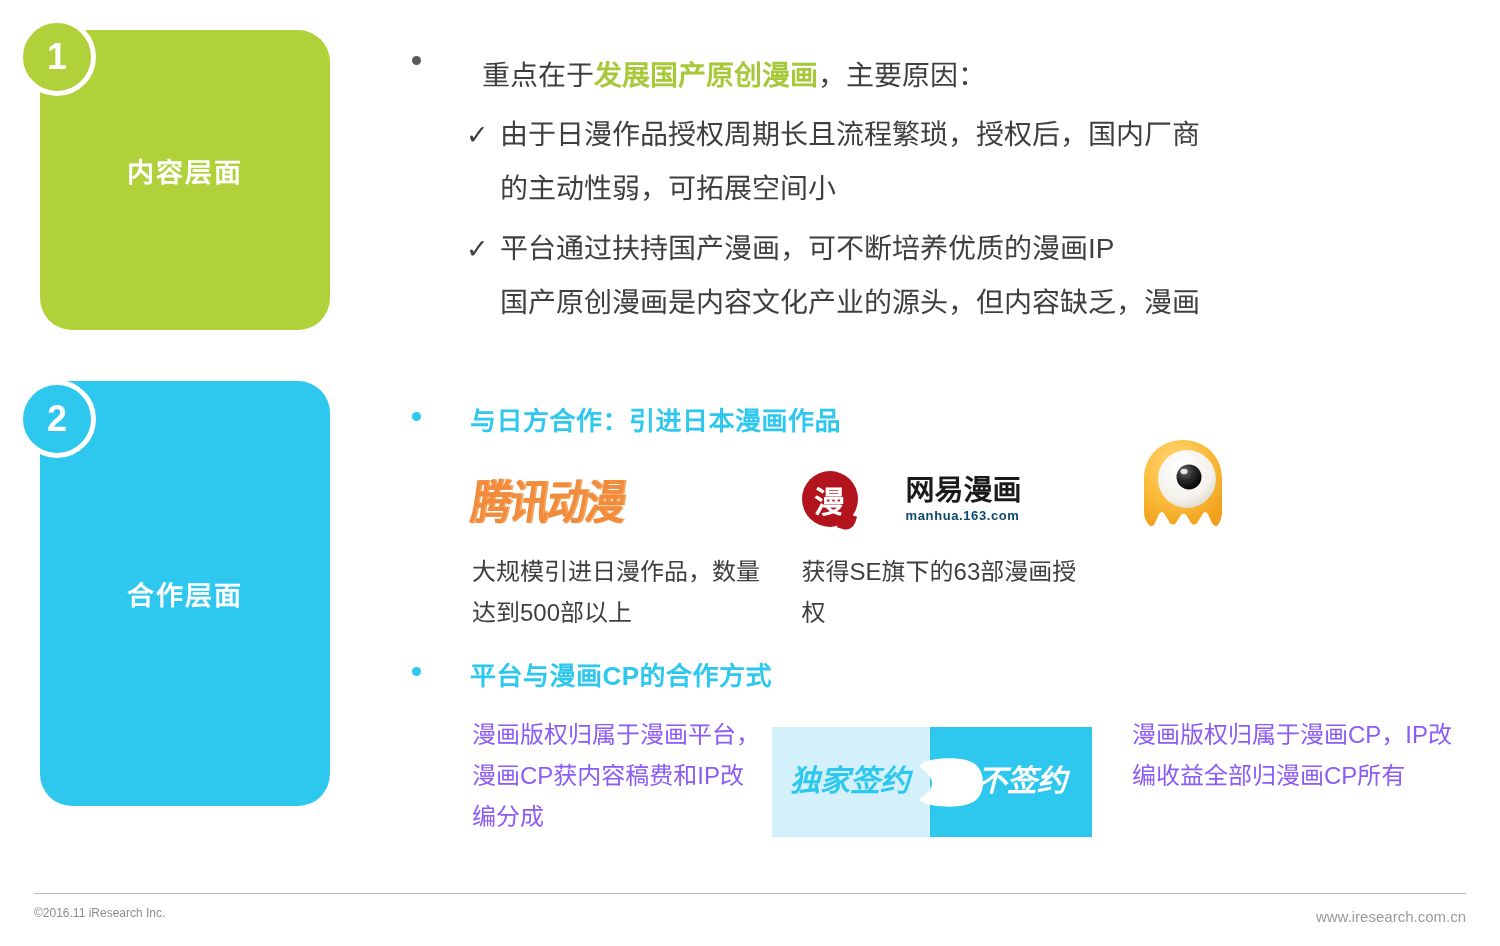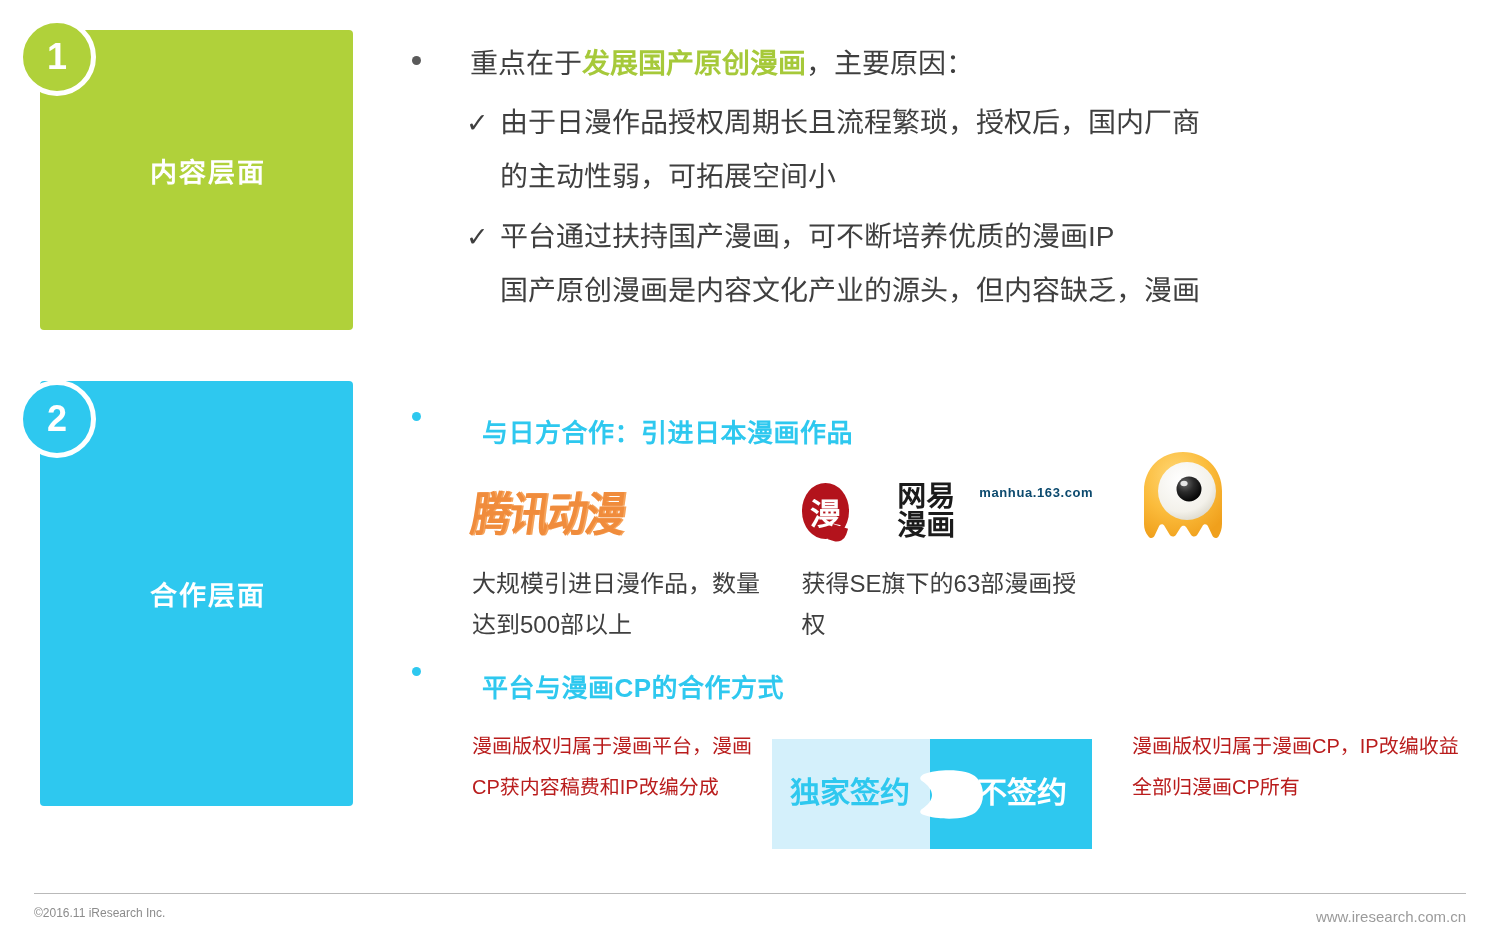--- a/index.html
+++ b/index.html
@@ -11,22 +11,22 @@
     color:#4a4a4a;
     position:relative;
     overflow:hidden;
     -webkit-font-smoothing:antialiased;
   }
   .slide{position:relative;width:1500px;height:946px;}
 
   
   .card{
     position:absolute;
-    border-radius:4px;
-    display:flex;align-items:center;justify-content:center;padding-left:23px;
+    border-radius:32px;
+    display:flex;align-items:center;justify-content:center;
   }
   .card-label{
     color:#ffffff;font-weight:bold;font-size:27px;letter-spacing:2px;
   }
   #card-content{left:40px;top:30px;width:290px;height:300px;background:#b0d13a;}
   #card-content .card-label{transform:translateY(-10px);}
   #card-coop{left:40px;top:381px;width:290px;height:425px;background:#2ec8ef;}
 
   .badge{
     position:absolute;
@@ -45,40 +45,40 @@
 
   .bullet-row{position:relative;}
   .dot{
     position:absolute;left:12px;top:12px;
     width:9px;height:9px;border-radius:50%;
   }
   .dot.gray{background:#5a5a5a;}
   .dot.cyan{background:#2ec8ef;}
 
   .lead-line{
-    margin:0;padding:0 0 0 70px;
+    margin:12px;padding:0 0 0 70px;
     font-size:28px;line-height:40px;color:#3f3f3f;
   }
   .hl-green{color:#a6c93a;font-weight:bold;}
 
   .check-item{
     position:relative;
     padding:0 0 0 100px;
     font-size:28px;line-height:54px;color:#3f3f3f;
     max-width:960px;
   }
   .check{
     position:absolute;left:66px;top:0;
     font-size:27px;color:#3f3f3f;line-height:54px;
   }
   .check-item .txt{display:block;}
   .check-item .txt.indent{text-indent:0;}
 
   .sec-head{
-    margin:12px;padding:0 0 0 70px;
+    margin:0;padding:0 0 0 70px;
     font-size:26px;font-weight:bold;color:#2ec8ef;letter-spacing:.5px;
   }
 
   
   .cols{position:relative;display:flex;padding-left:72px;}
   .col{width:300px;margin-right:38px;}
   .col.wide{width:330px;}
   .logo-box{height:80px;display:flex;align-items:center;}
   .col-text{
     font-size:24px;line-height:41px;color:#3f3f3f;margin-top:12px;
@@ -96,31 +96,31 @@
   .ne-bubble{
     position:relative;width:56px;height:56px;border-radius:50%;
     background:#b3131c;display:flex;align-items:center;justify-content:center;
     color:#fff;font-size:31px;font-weight:bold;
   }
   .ne-bubble:after{
     content:"";position:absolute;right:3px;bottom:-3px;
     width:16px;height:16px;background:#b3131c;
     border-radius:0 0 10px 0;transform:rotate(18deg);
   }
-  .ne-words{display:flex;line-height:1;margin-left:39px;}
+  .ne-words{display:flex;flex-direction:column;line-height:1;margin-left:39px;}
   .ne-cn{font-size:29px;font-weight:bold;color:#1b1b1b;letter-spacing:0px;}
   .ne-url{font-size:13px;font-weight:bold;color:#0c4a6e;letter-spacing:.6px;margin-top:4px;}
 
   
   .ghost{width:104px;height:104px;display:block;}
 
   
   .puzzle-row{position:relative;display:flex;padding-left:72px;align-items:flex-start;}
-  .pz-text{width:292px;font-size:20px;line-height:41px;color:#b91c1c;}
-  .pz-img{width:320px;height:128px;position:relative;margin:13px 40px 0 8px;flex:0 0 auto;}
+  .pz-text{width:292px;font-size:24px;line-height:41px;color:#8b5cf6;}
+  .pz-img{width:320px;height:128px;position:relative;margin:13px 40px 0 8px;flex:0 0 auto;font-style:italic;}
   .pz-img svg{display:block;}
 
   
   .source{
     position:absolute;left:34px;top:862px;
     font-size:17px;color:#7b7b7b;
   }
   .rule{position:absolute;left:34px;top:893px;width:1432px;height:1px;background:#b9b9b9;}
   .copy{position:absolute;left:34px;top:906px;font-size:12px;color:#8c8c8c;}
   .site{position:absolute;right:34px;top:908px;font-size:15px;color:#9b9b9b;}

